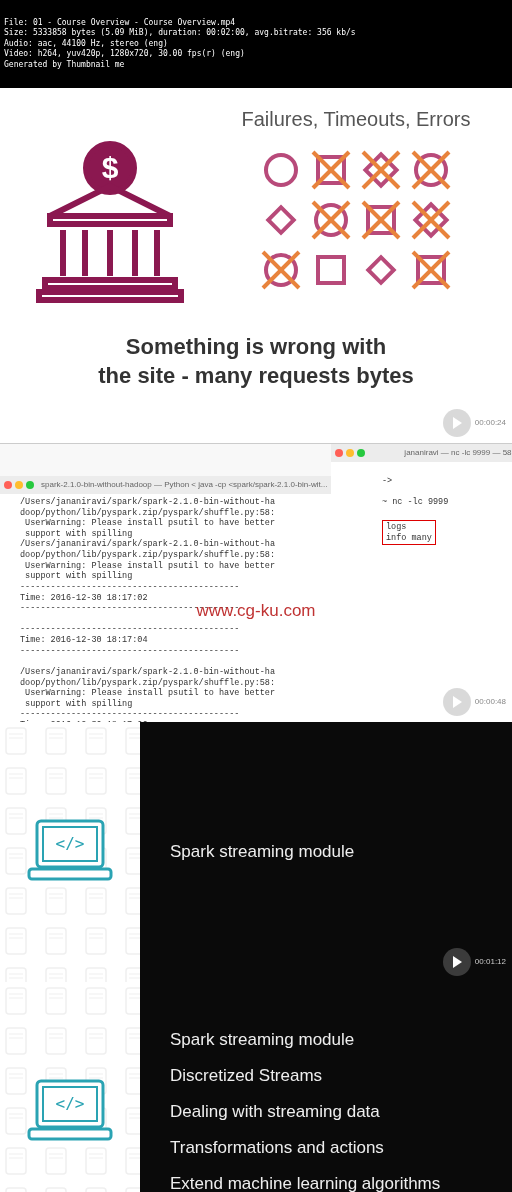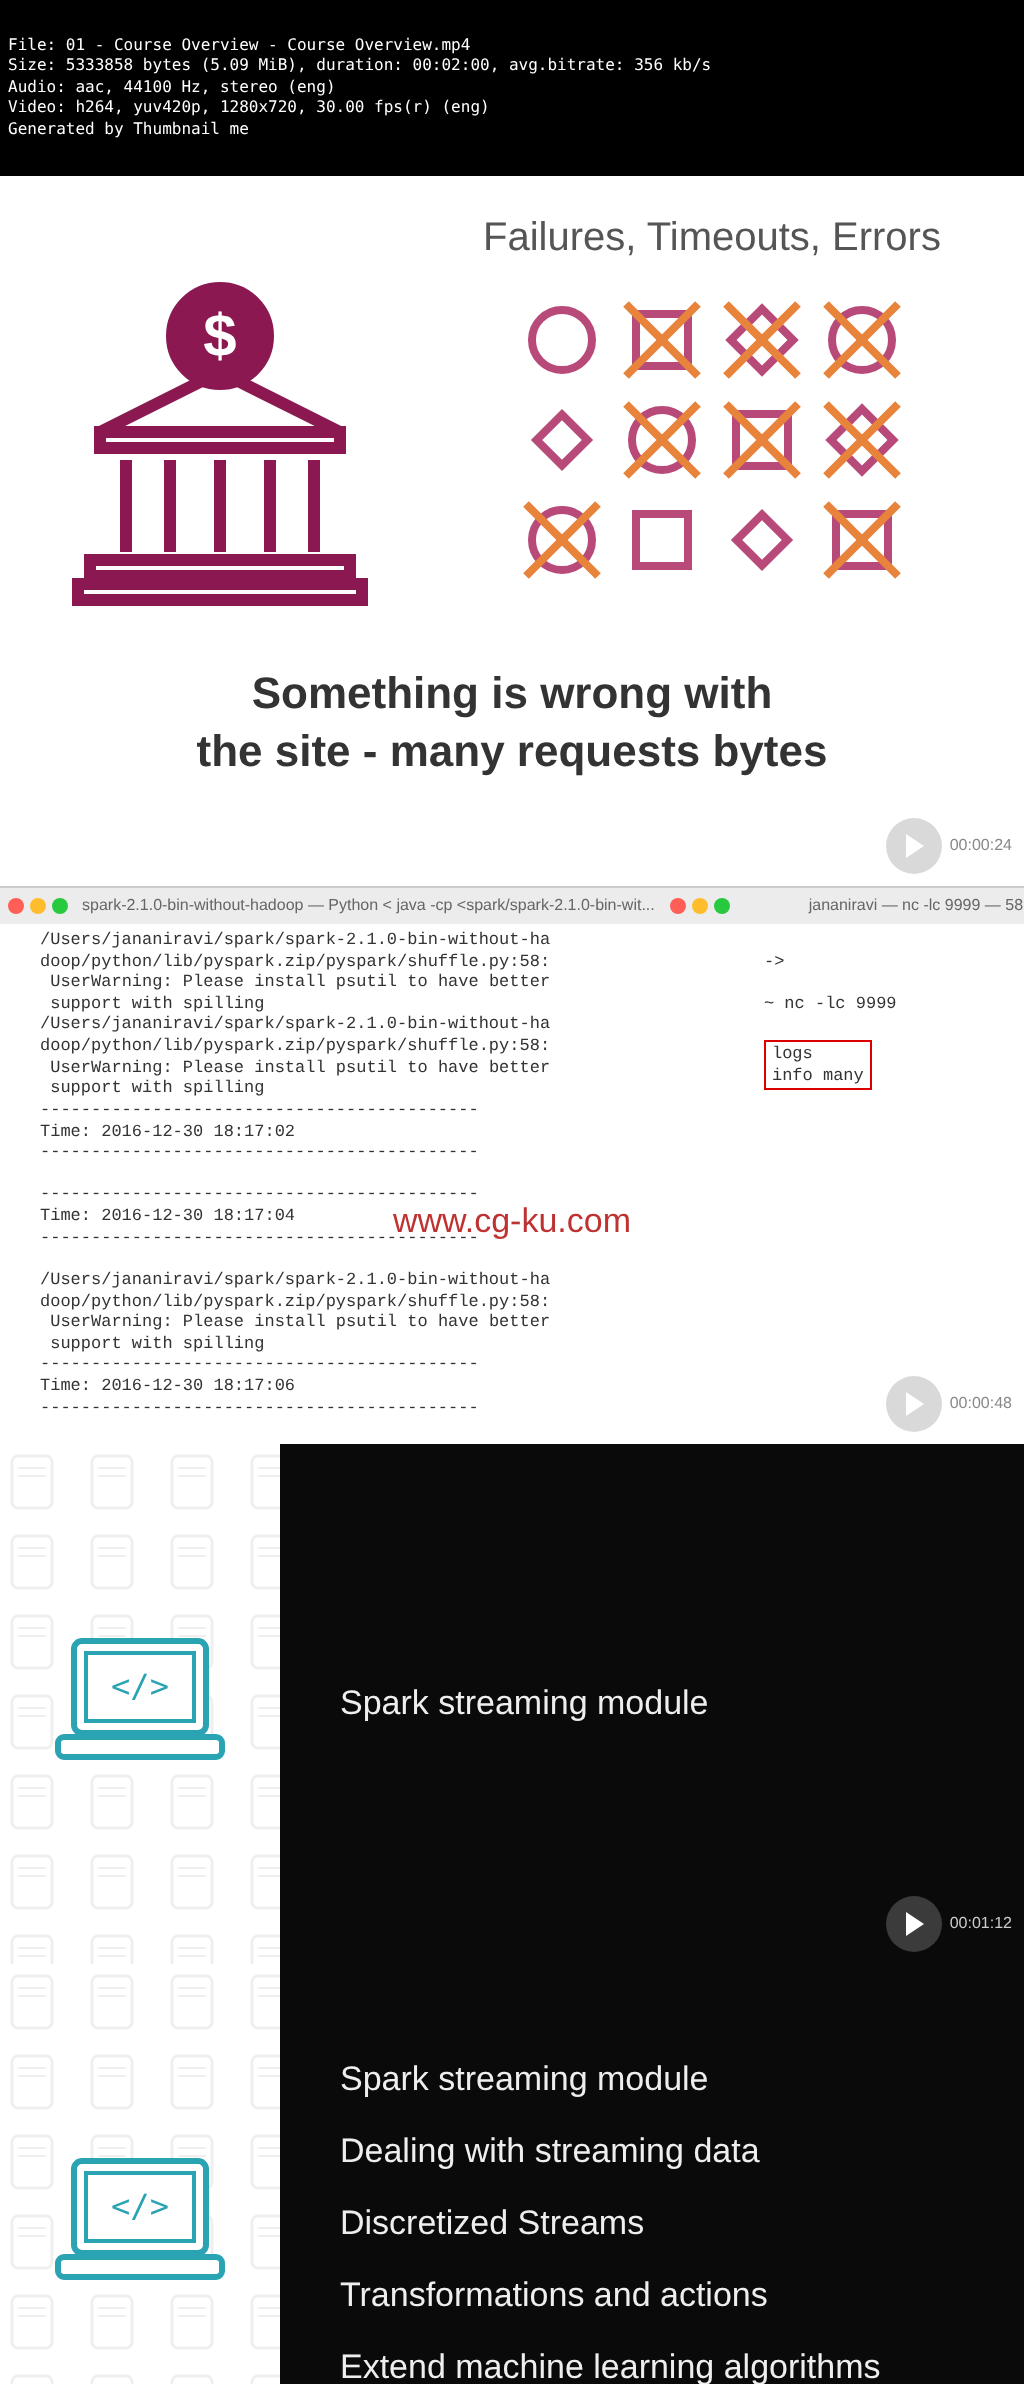--- a/index.html
+++ b/index.html
@@ -20,21 +20,21 @@
     .ts-badge { position: absolute; bottom: 6px; right: 6px; display: flex; align-items: center; gap: 4px; }
     .play-circle { width: 28px; height: 28px; border-radius: 50%; background: rgba(0,0,0,0.15); display: flex; align-items: center; justify-content: center; }
     .play-tri { width: 0; height: 0; border-left: 9px solid #fff; border-top: 6px solid transparent; border-bottom: 6px solid transparent; margin-left: 2px; }
     .ts-text { font-size: 8px; color: #888; }
 
     
     .bank-svg { width: 150px; height: 170px; }
     
     
     .term-section { display: flex; background: #f8f8f8; position: relative; height: 278px; }
-    .term-left { flex: 1; background: #fff; }
+    .term-left { flex: 1; background: #fff; margin-top: 32px; }
     .term-right { flex: 1; background: #fff; }
     .term-titlebar { height: 18px; background: #ececec; display: flex; align-items: center; font-size: 8px; color: #666; padding: 0 4px; gap: 3px; }
     .tl-dot { width: 8px; height: 8px; border-radius: 50%; }
     .tl-red { background: #ff5f56; }
     .tl-yellow { background: #ffbd2e; }
     .tl-green { background: #27c93f; }
     .term-body { font-family: "Courier New", monospace; font-size: 8.5px; line-height: 1.25; padding: 3px 20px; white-space: pre-wrap; color: #333; }
     .red-box { border: 1.5px solid #d00; padding: 1px 3px; display: inline-block; margin: 2px 0; }
     .watermark { position: absolute; left: 50%; top: 60%; transform: translate(-50%,-50%); color: #b91c1c; font-size: 17px; font-weight: 400; opacity: 0.9; pointer-events: none; }
     
@@ -280,22 +280,22 @@
       <svg width="90" height="70">
           <rect x="12" y="6" width="66" height="46" rx="4" fill="#fff" stroke="#2aa3b3" stroke-width="3"></rect>
           <rect x="18" y="12" width="54" height="34" fill="none" stroke="#2aa3b3" stroke-width="2"></rect>
           <text x="45" y="34" text-anchor="middle" font-size="16" fill="#2aa3b3" font-family="monospace">&lt;/&gt;</text>
           <rect x="4" y="54" width="82" height="10" rx="3" fill="#fff" stroke="#2aa3b3" stroke-width="3"></rect>
         </svg>
     </div>
   </div>
   <div class="ds-main">
     <div class="ds-item">Spark streaming module</div>
+    <div class="ds-item">Discretized Streams</div>
     <div class="ds-item">Dealing with streaming data</div>
-    <div class="ds-item">Discretized Streams</div>
     <div class="ds-item">Transformations and actions</div>
     <div class="ds-item">Extend machine learning algorithms</div>
   </div>
   <div class="ts-badge" style="position:absolute;bottom:6px;right:6px;">
     <div class="play-circle" style="background:rgba(255,255,255,0.2);">
         <div class="play-tri"></div>
       </div>
     <span class="ts-text" style="color:#ccc;">00:01:36</span>
   </div>
 </div>

